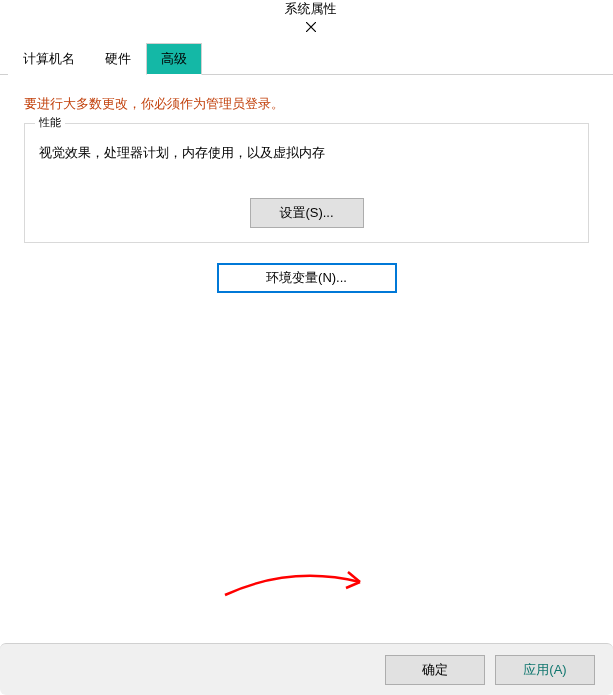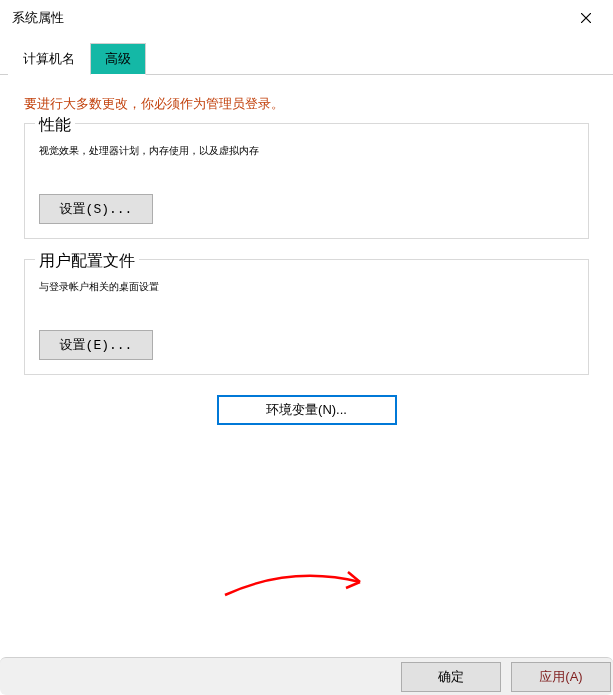--- a/index.html
+++ b/index.html
@@ -18,20 +18,21 @@
       display: flex;
       flex-direction: column;
     }
     .titlebar {
       height: 36px;
       display: flex;
       align-items: center;
       justify-content: space-between;
       padding: 0 4px 0 12px;
       background: #ffffff;
+      flex-direction: column;
     }
     .titlebar-title {
       font-size: 13px;
       color: #000;
     }
     .close-btn {
       width: 46px;
       height: 36px;
       display: flex;
       align-items: center;
@@ -77,68 +78,67 @@
       margin-bottom: 20px;
       padding: 14px 14px 14px 14px;
       position: relative;
     }
     .groupbox-legend {
       position: absolute;
       top: -9px;
       left: 10px;
       background: #fff;
       padding: 0 4px;
-      font-size: 16px;
+      font-size: 11px;
       color: #000;
     }
     .groupbox-desc {
-      font-size: 10px;
+      font-size: 13px;
       color: #000;
       margin-top: 6px;
       margin-bottom: 36px;
     }
     .btn-row {
       display: flex;
-      justify-content: flex-start;
-      font-family: Liberation Mono, monospace;
+      justify-content: center;
     }
     .btn {
       min-width: 114px;
       height: 30px;
       background: #e1e1e1;
       border: 1px solid #adadad;
       font-size: 13px;
       font-family: inherit;
       cursor: pointer;
       color: #000;
     }
     .btn.highlight {
       border: 2px solid #0078d7;
       background: #fff;
       min-width: 180px;
     }
     .btn.disabled {
-      color: #7f1d1d;
+      color: #0f766e;
       background: #e1e1e1;
       cursor: default;
     }
     .env-row {
       display: flex;
       justify-content: center;
       margin-top: 8px;
       position: relative;
     }
     .bottom-bar {
-      height: 38px;
+      height: 52px;
       background: #f0f0f0;
       border-top: 1px solid #d0d0d0;
       display: flex;
       justify-content: flex-end;
       align-items: center;
-      padding: 0 2px;
+      padding: 0 18px;
       gap: 10px;
       border-radius: 6px;
     }
     .bottom-bar .btn { min-width: 100px; }
     .arrow-svg {
       position: absolute;
       left: 220px;
       top: 560px;
       pointer-events: none;
     }
@@ -151,41 +151,35 @@
     <div class="titlebar-title">系统属性</div>
     <div class="close-btn">
       <svg width="10" height="10" viewBox="0 0 10 10">
           <path d="M0 0 L10 10 M10 0 L0 10" stroke="currentColor" stroke-width="1.2" fill="none"></path>
         </svg>
     </div>
   </div>
 
   <div class="tabs">
     <div class="tab">计算机名</div>
+    <div class="tab">硬件</div>
     <div class="tab active">高级</div>
   </div>
 
   <div class="content">
     <div class="intro">要进行大多数更改，你必须作为管理员登录。</div>
 
     <div class="groupbox">
       <div class="groupbox-legend">性能</div>
       <div class="groupbox-desc">视觉效果，处理器计划，内存使用，以及虚拟内存</div>
       <div class="btn-row">
         <button class="btn">设置(S)...</button>
       </div>
     </div>
 
-    <div class="groupbox">
-      <div class="groupbox-legend">用户配置文件</div>
-      <div class="groupbox-desc">与登录帐户相关的桌面设置</div>
-      <div class="btn-row">
-        <button class="btn">设置(E)...</button>
-      </div>
-    </div>
 
 
     <div class="env-row">
       <button class="btn highlight">环境变量(N)...</button>
     </div>
   </div>
 
   <svg class="arrow-svg" width="160" height="50" viewBox="0 0 160 50">
     <path d="M5 35 Q 70 5 140 22" stroke="#ff0000" stroke-width="2.5" fill="none"></path>
     <path d="M140 22 L128 12 M140 22 L126 28" stroke="#ff0000" stroke-width="2.5" fill="none"></path>

